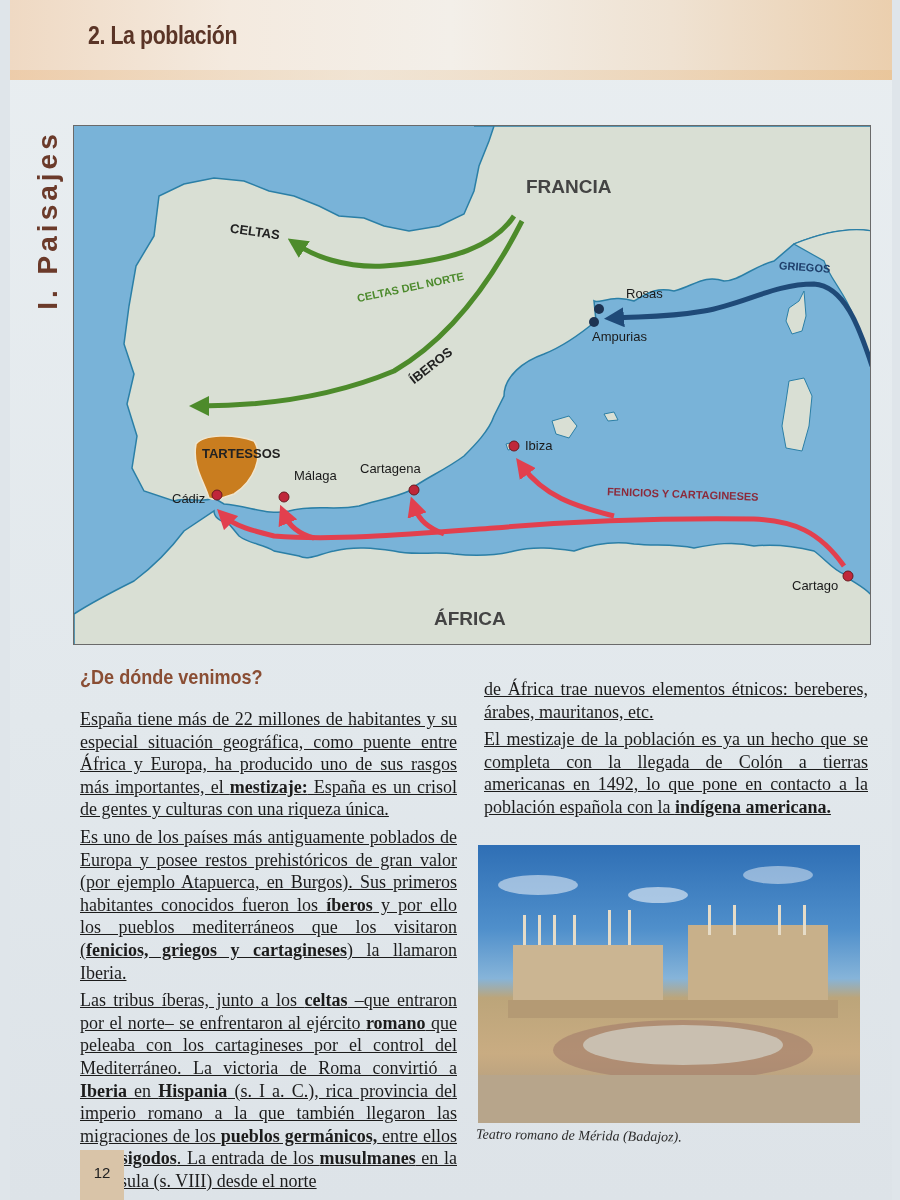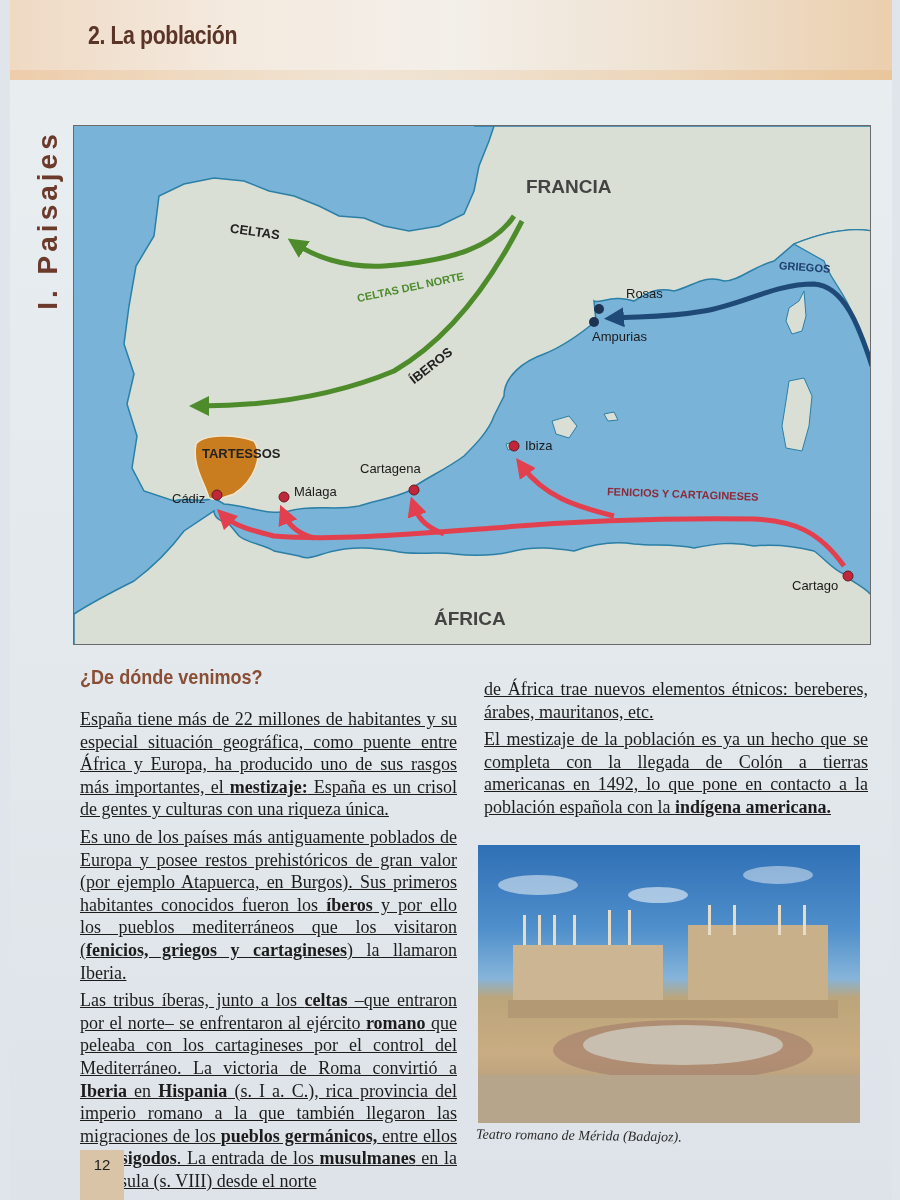--- a/index.html
+++ b/index.html
@@ -84,21 +84,21 @@
     background: linear-gradient(180deg, #2f6fb5 0%, #4f8fcb 30%, #86b4d9 48%, #bca57a 55%, #c9ac82 75%, #a4937c 100%);
   }
   .caption {
     position: absolute; left: 476px; top: 1128px;
     font-style: italic; font-size: 14px; color: #2a2a2a;
     transform: rotate(0.8deg);
   }
   .page-number {
     position: absolute; left: 80px; top: 1150px; width: 44px; height: 50px;
     background: #d9c4a8; text-align: center;
-    font-family: "Liberation Sans", sans-serif; font-size: 15px; padding-top: 6px;
+    font-family: "Liberation Sans", sans-serif; font-size: 15px; padding-top: 14px;
     color: #222;
   }
 </style>
 </head>
 <body>
 
 <div class="page">
   <div class="header-band"></div>
   <div class="chapter-title">2. La población</div>
 </div>
@@ -161,21 +161,21 @@
   <div class="map-label lbl-people" style="left:156px; top:98px; transform:rotate(8deg);">CELTAS</div>
   <div class="map-label lbl-green" style="left:282px; top:155px; transform:rotate(-12deg);">CELTAS DEL NORTE</div>
   <div class="map-label lbl-people" style="left:332px; top:232px; transform:rotate(-38deg);">ÍBEROS</div>
   <div class="map-label lbl-people" style="left:128px; top:320px;">TARTESSOS</div>
   <div class="map-label lbl-blue" style="left:705px; top:135px; transform:rotate(4deg);">GRIEGOS</div>
   <div class="map-label lbl-red" style="left:533px; top:362px; transform:rotate(2deg);">FENICIOS Y CARTAGINESES</div>
   <div class="map-label lbl-city" style="left:520px; top:160px;margin-left:32px;">Rosas</div>
   <div class="map-label lbl-city" style="left:518px; top:203px;">Ampurias</div>
   <div class="map-label lbl-city" style="left:451px; top:312px;text-align:center;">Ibiza</div>
   <div class="map-label lbl-city" style="left:286px; top:335px;">Cartagena</div>
-  <div class="map-label lbl-city" style="left:220px; top:358px;">Málaga</div>
+  <div class="map-label lbl-city" style="left:220px; top:342px;">Málaga</div>
   <div class="map-label lbl-city" style="left:98px; top:365px;">Cádiz</div>
   <div class="map-label lbl-city" style="left:718px; top:452px;">Cartago</div>
 </div>
 
 <div class="section-heading">¿De dónde venimos?</div>
 
 <div class="col col-left">
   <p><span>España tiene más de 22 millones de habitantes y su especial situación geográfica, como puente entre África y Europa, ha producido uno de sus rasgos más importantes, el </span><b>mestizaje:</b><span> España es un crisol de gentes y culturas con una riqueza única.</span></p>
   <p><span>Es uno de los países más antiguamente poblados de Europa y posee restos prehistóricos de gran valor (por ejemplo Atapuerca, en Burgos). Sus primeros habitantes conocidos fueron los </span><b>íberos</b><span> y por ello los pueblos mediterráneos que los visitaron (</span><b>fenicios, griegos y cartagineses</b><span>) la llamaron Iberia.</span></p>
   <p><span>Las tribus íberas, junto a los </span><b>celtas</b><span> –que entraron por el norte– se enfrentaron al ejército </span><b>romano</b><span> que peleaba con los cartagineses por el control del Mediterráneo. La victoria de Roma convirtió a </span><b>Iberia</b><span> en </span><b>Hispania</b><span> (s. I a. C.), rica provincia del imperio romano a la que también llegaron las migraciones de los </span><b>pueblos germánicos,</b><span> entre ellos los </span><b>visigodos</b><span>. La entrada de los </span><b>musulmanes</b><span> en la península (s. VIII) desde el norte</span></p>

